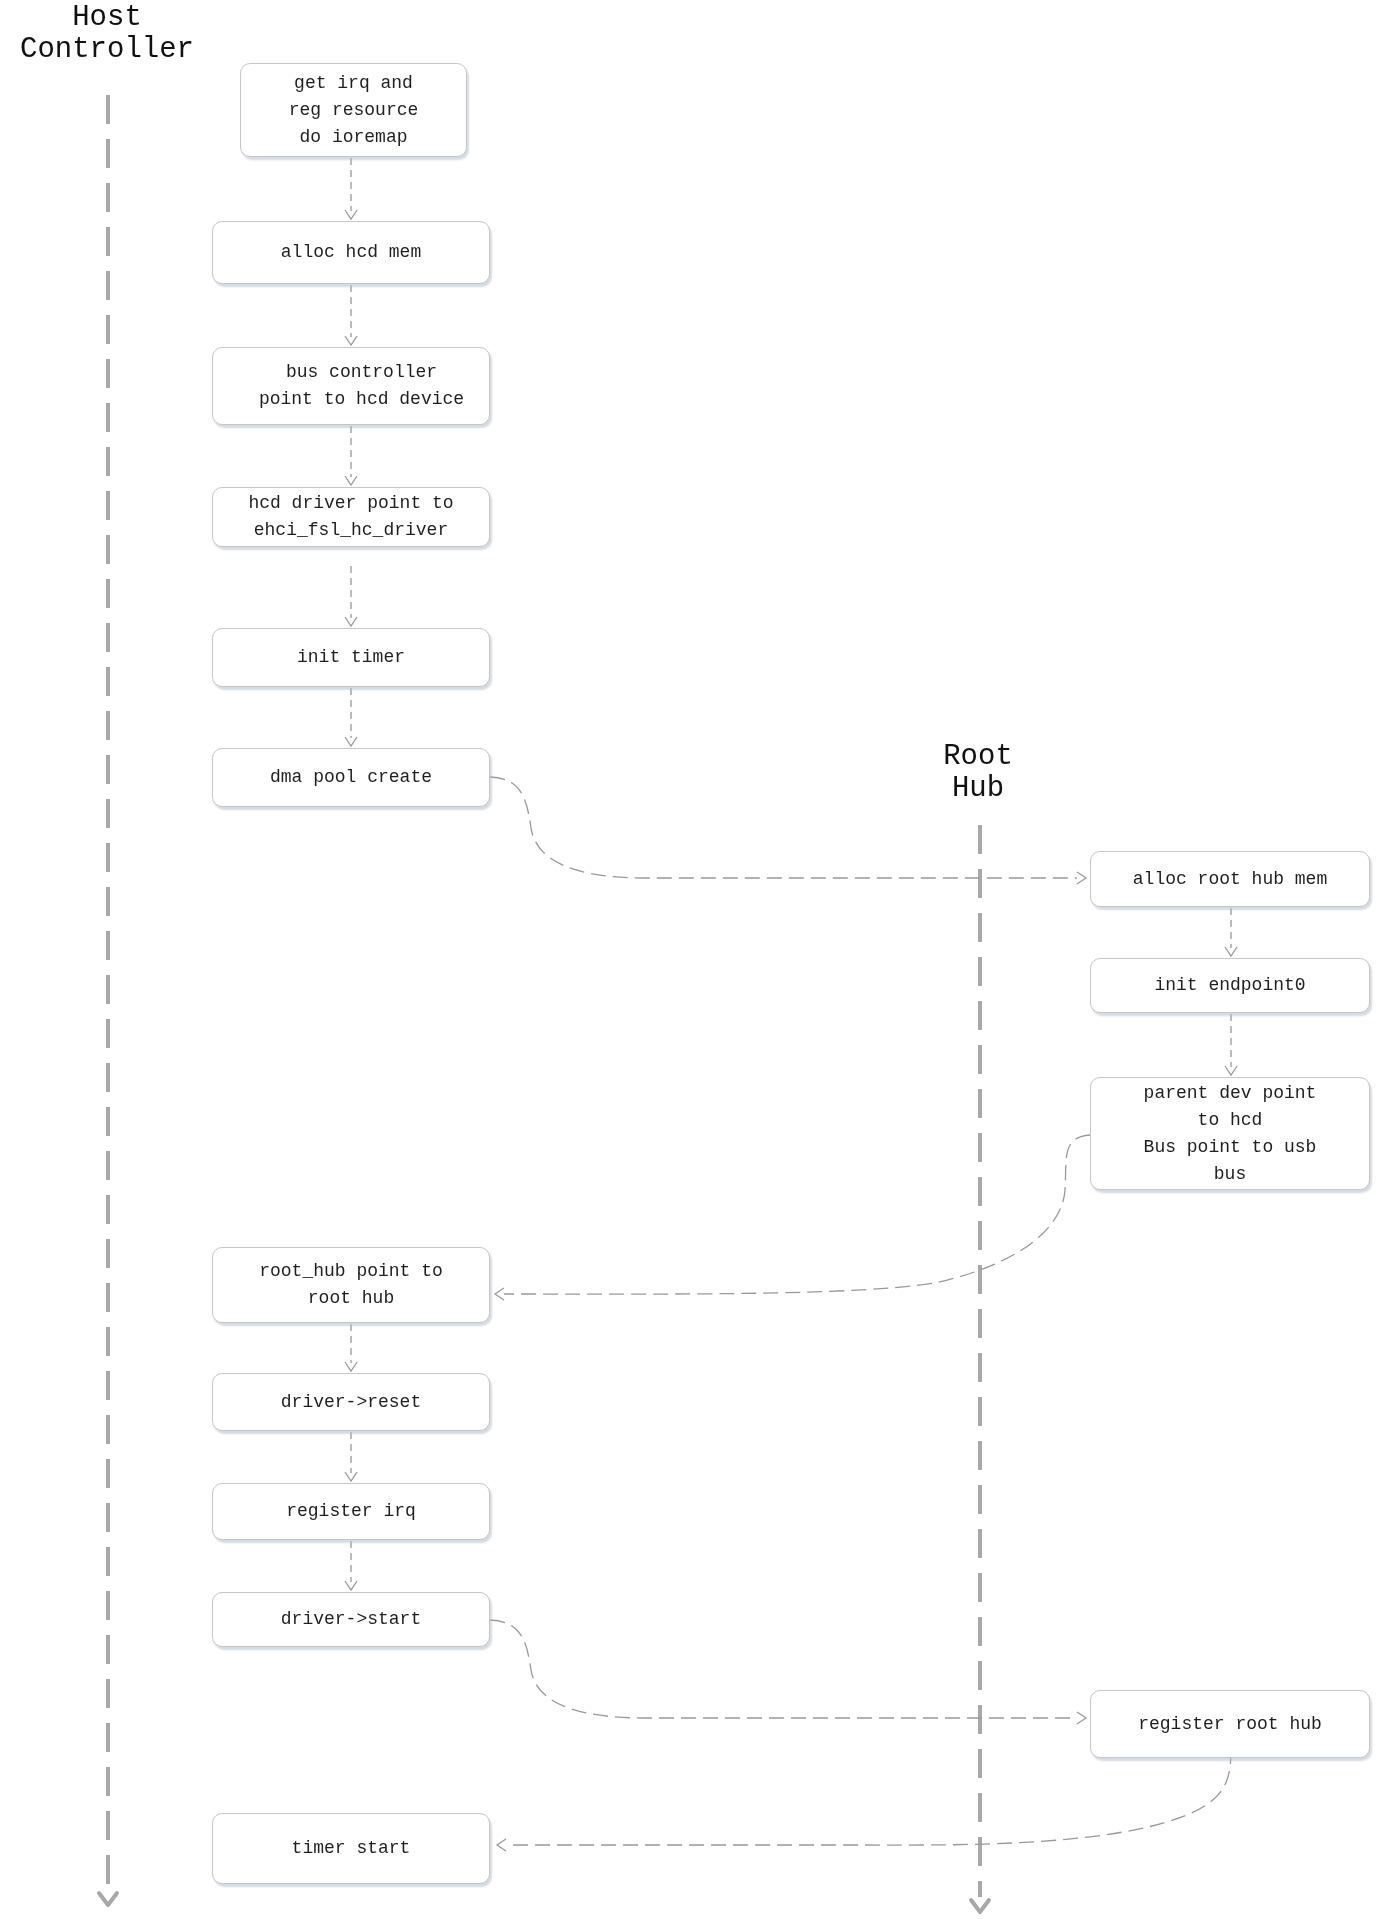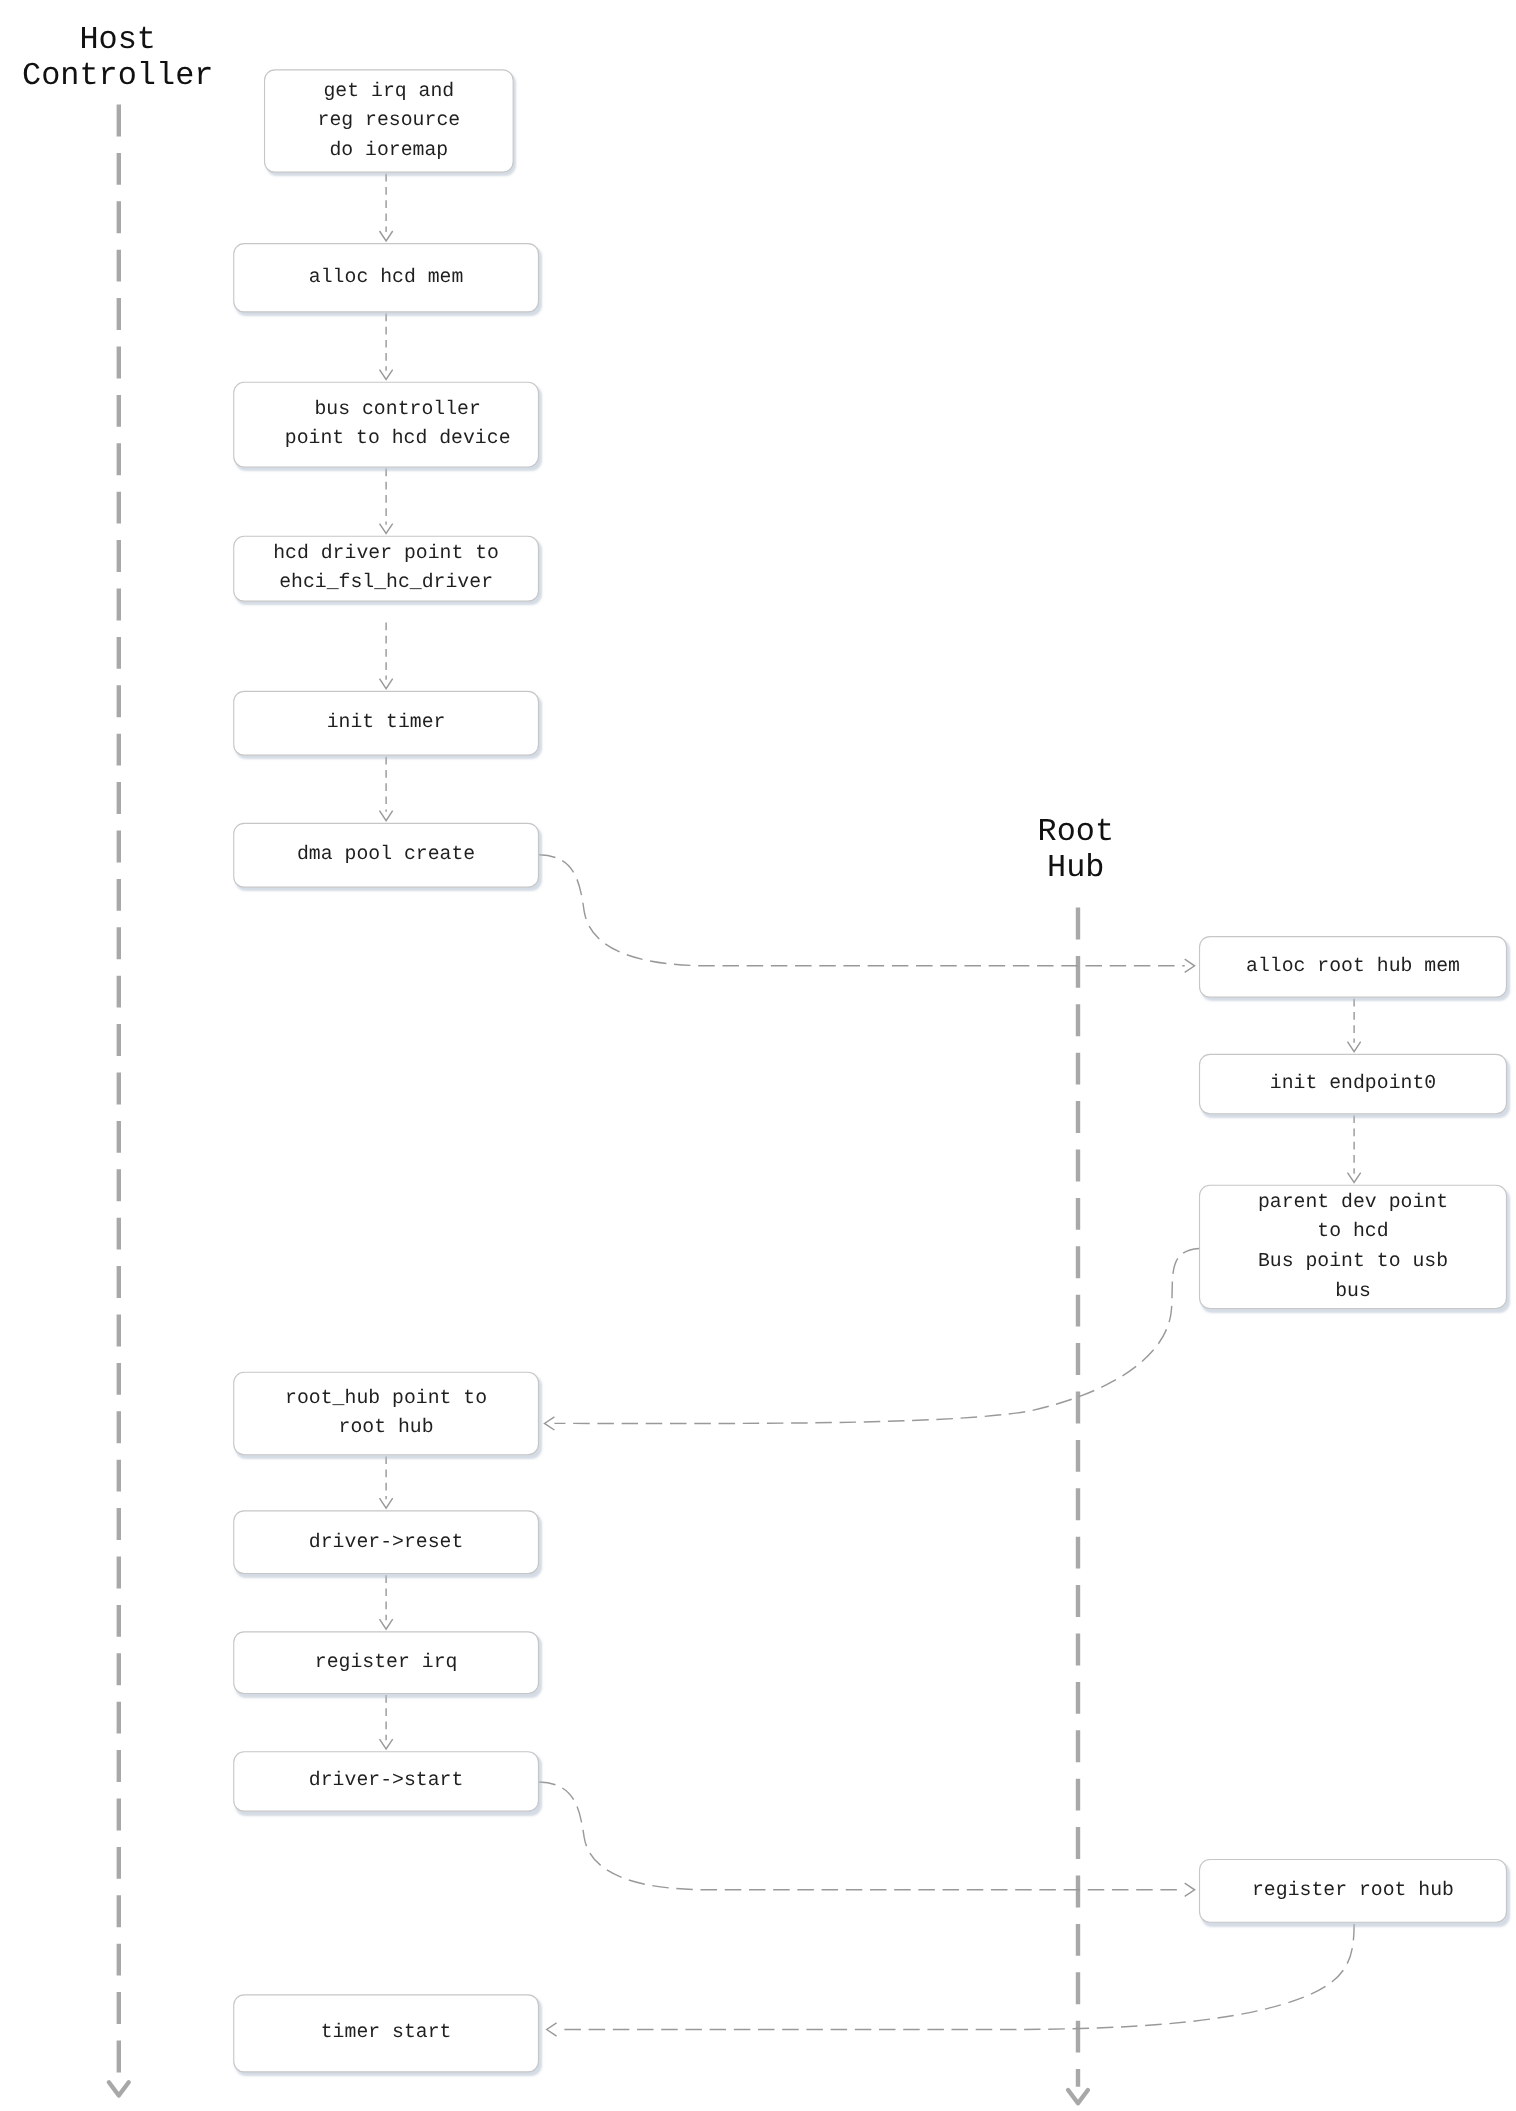--- a/index.html
+++ b/index.html
@@ -44,22 +44,22 @@
   .b-l5{top:628px;height:59px;}
   .b-l6{top:748px;height:59px;font-family:Liberation Mono, monospace;}
   .b-l7{top:1247px;height:76px;}
   .b-l8{top:1373px;height:58px;}
   .b-l9{top:1483px;height:57px;}
   .b-l10{top:1592px;height:55px;font-family:Liberation Mono, monospace;}
   .b-l11{top:1813px;height:71px;}
   .b-r1{top:851px;height:56px;}
   .b-r2{top:958px;height:55px;}
   .b-r3{top:1077px;height:113px;}
-  .b-r4{top:1690px;height:58px;}
-  .lbl-host{left:-1px;top:21px;}
+  .b-r4{top:1690px;height:68px;}
+  .lbl-host{left:-1px;top:2px;}
   .lbl-roothub{left:870px;top:741px;}
 </style>
 </head>
 <body>
 
 <div id="canvas">
 
   <svg id="wires" viewBox="0 0 1378 1919" xmlns="http://www.w3.org/2000/svg">
 
     <path class="ll" d="M108 95 V 1890"></path>

